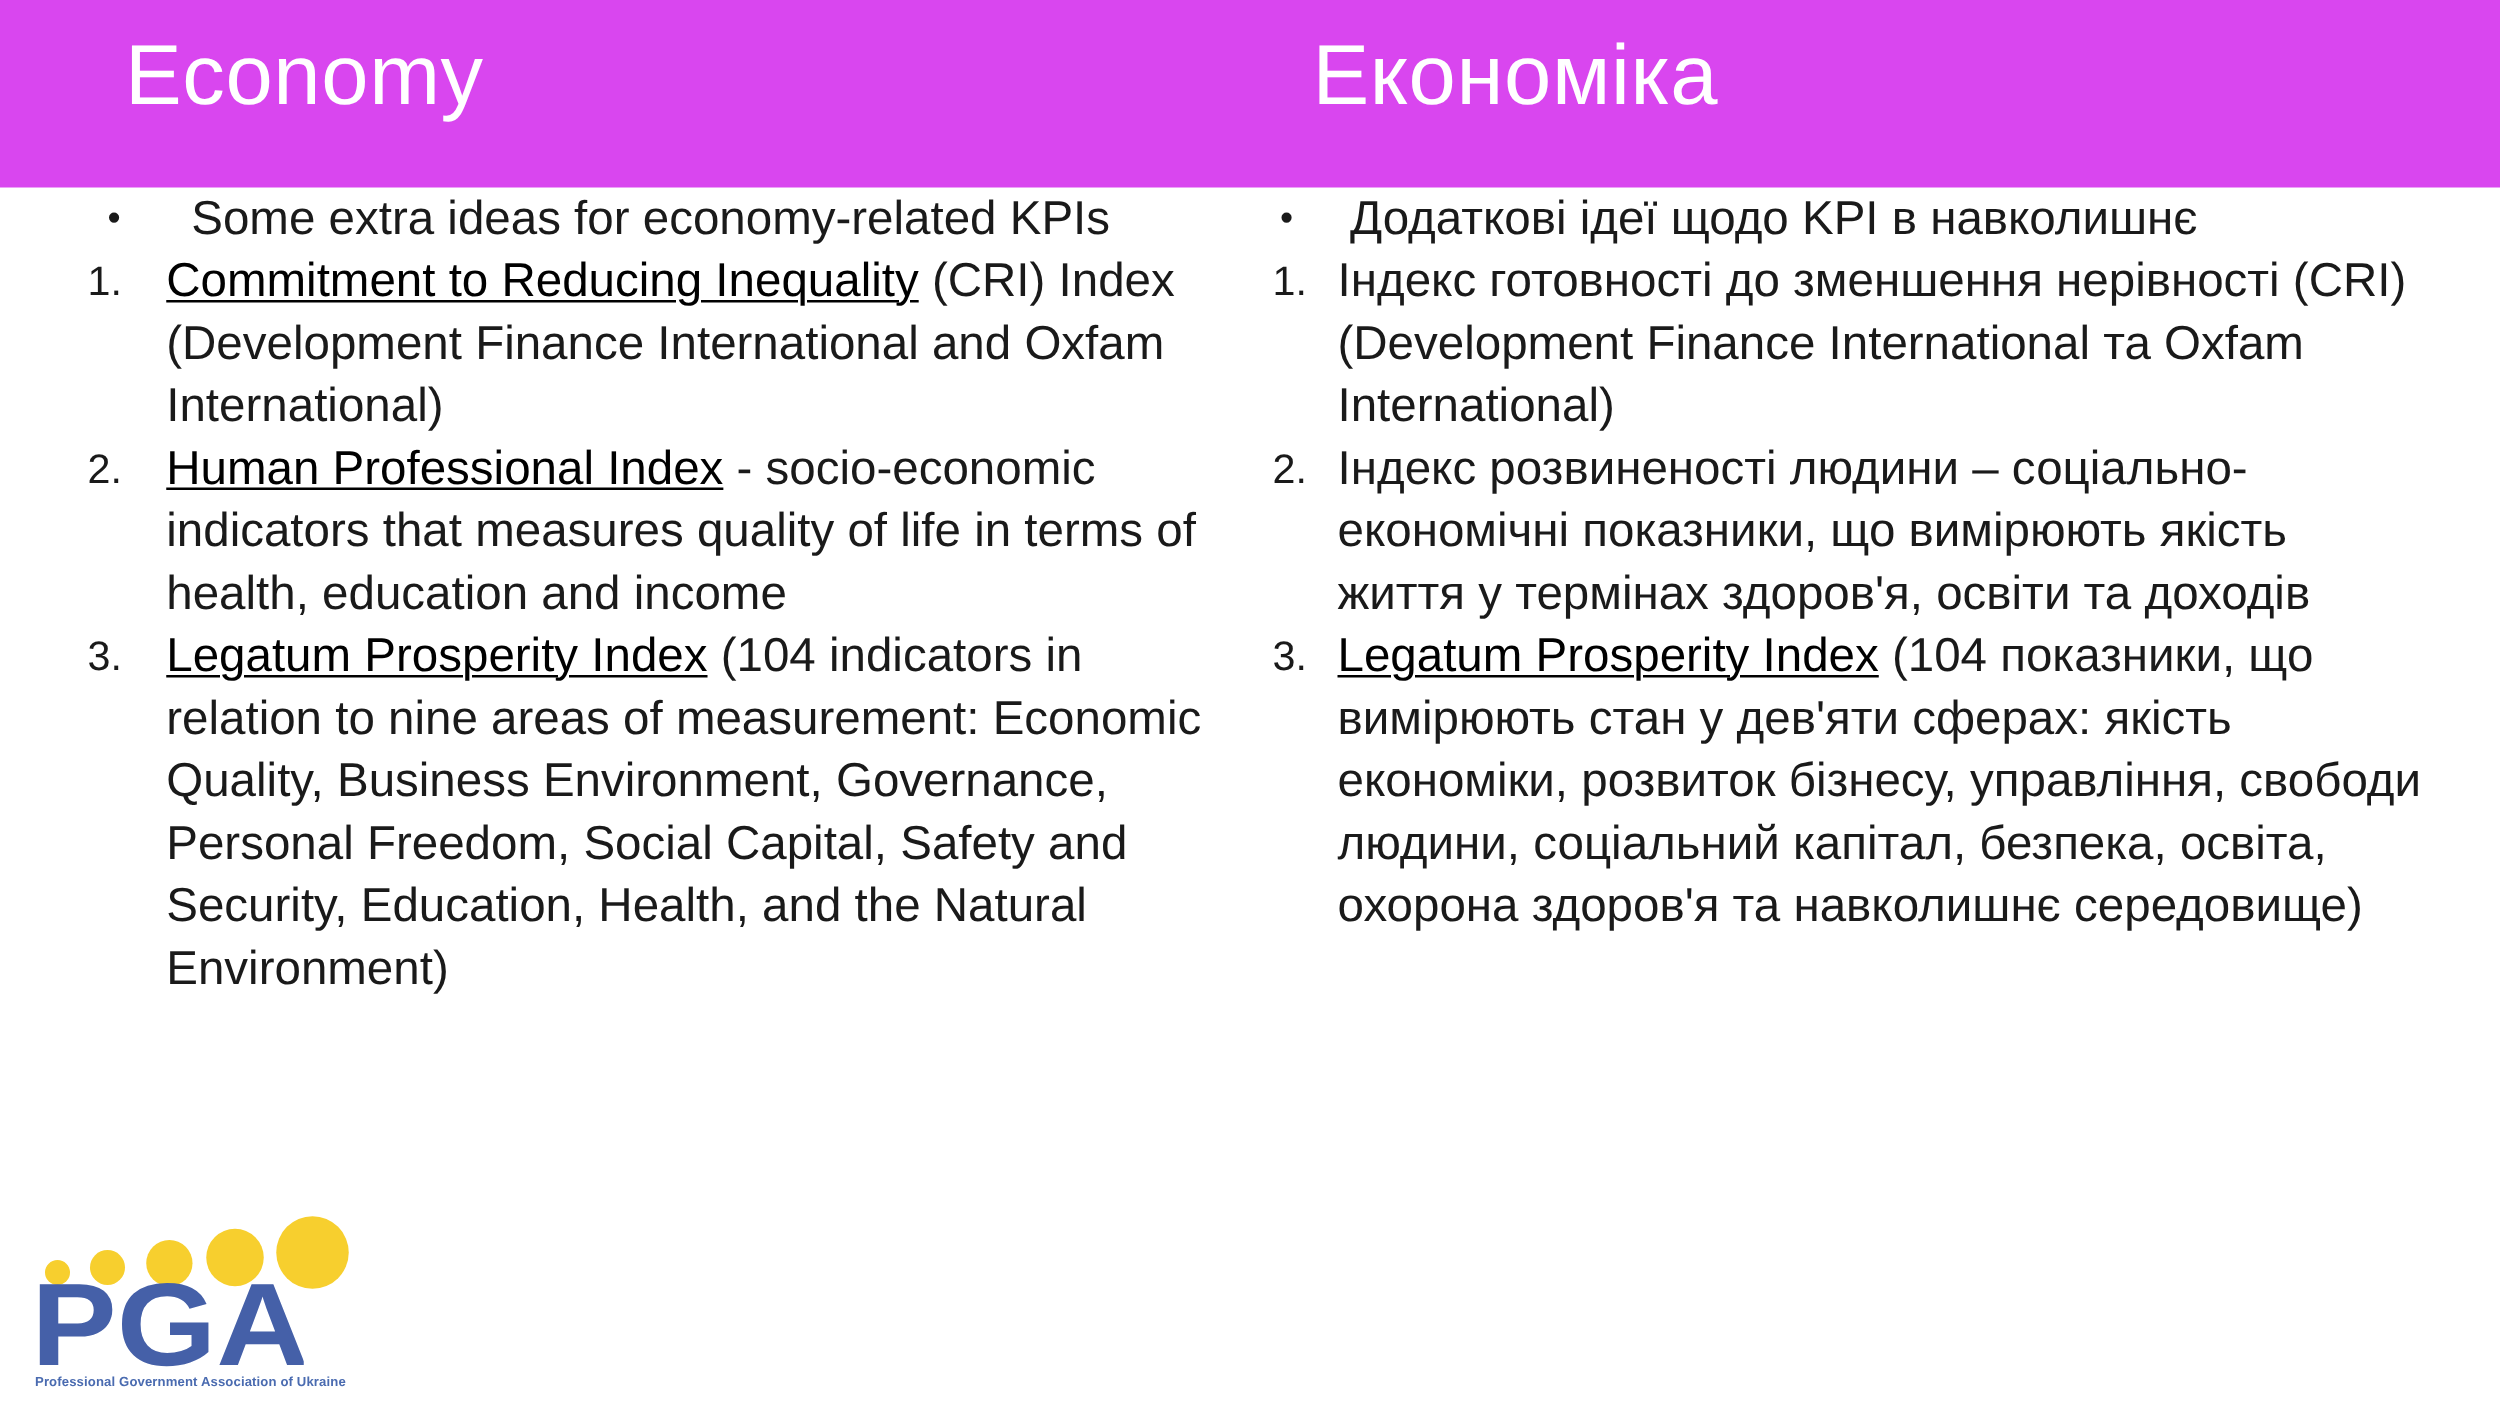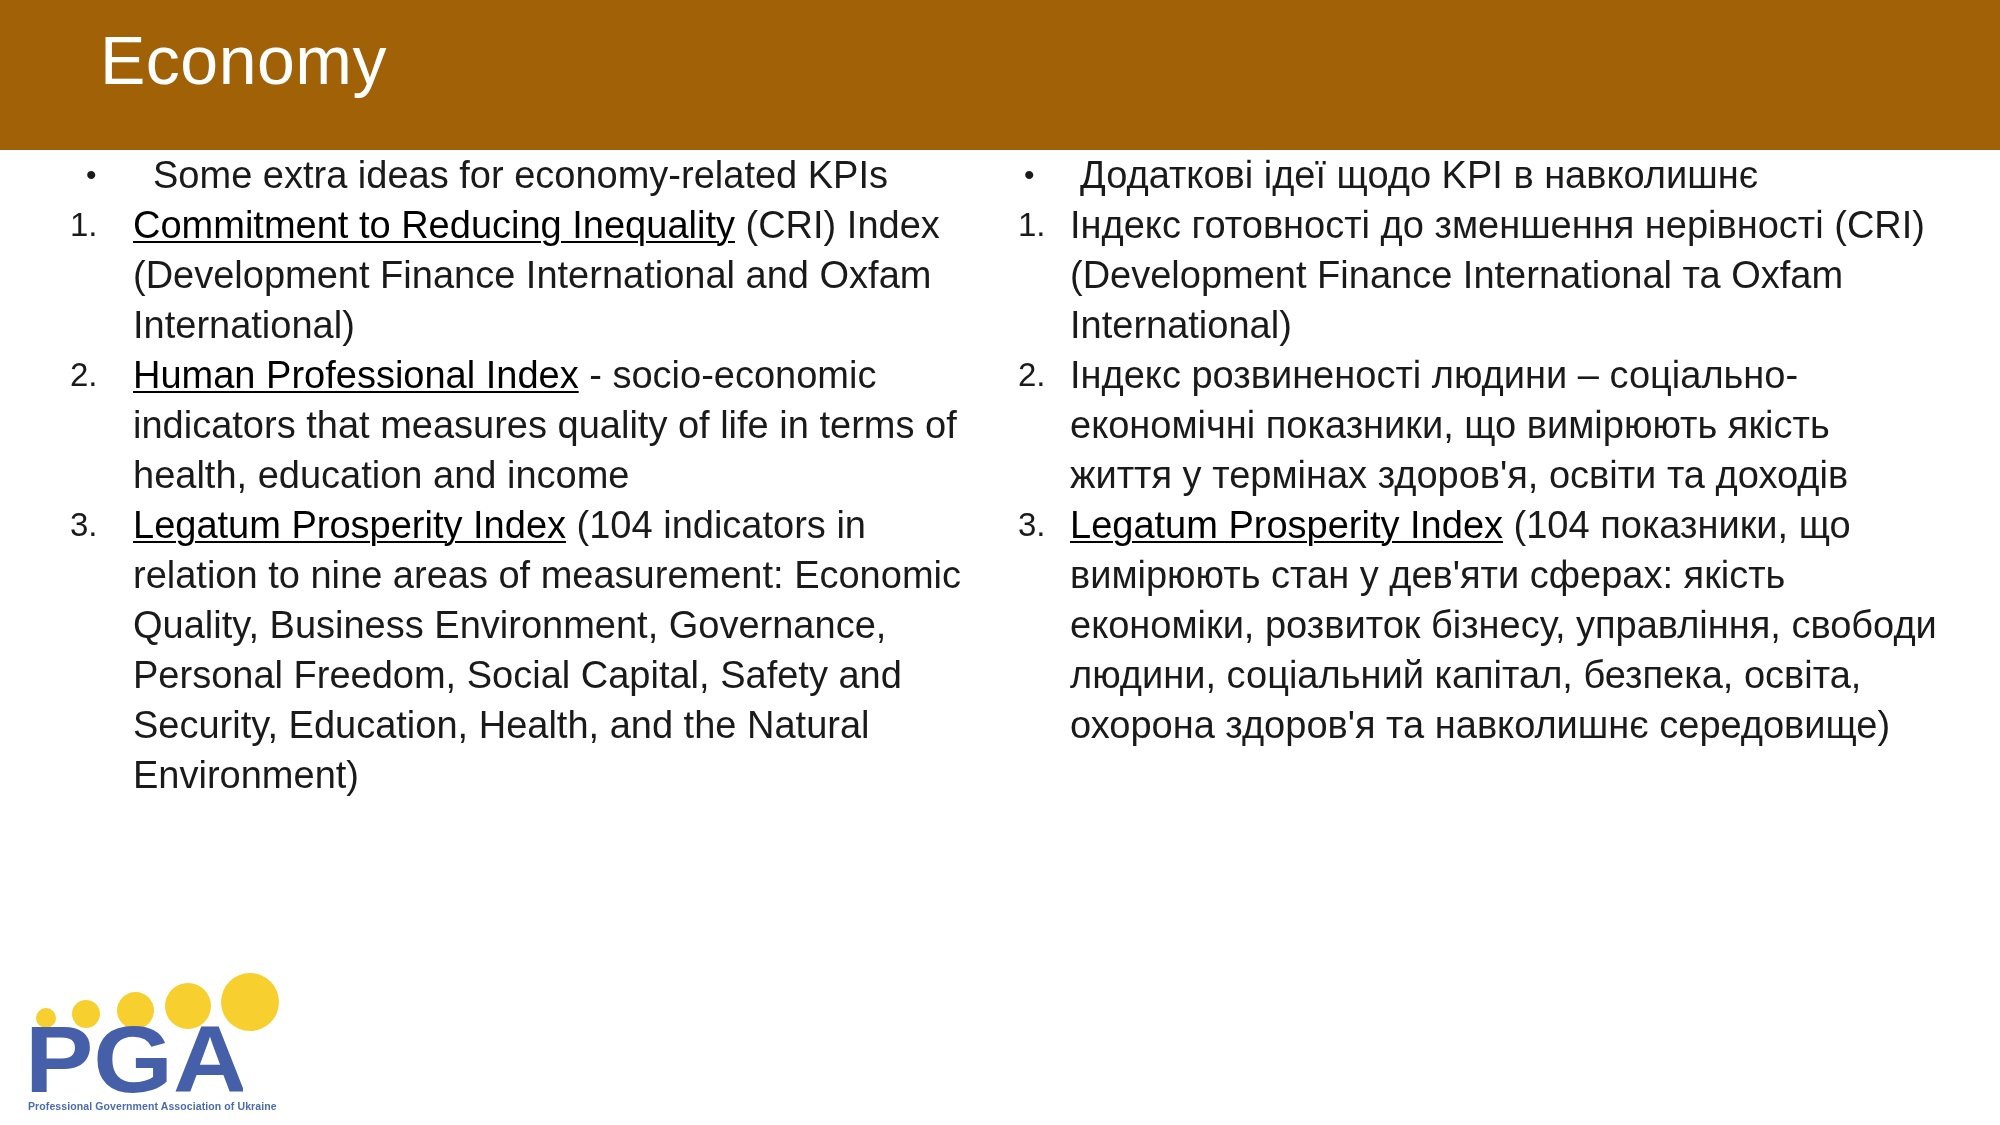--- a/index.html
+++ b/index.html
@@ -23,21 +23,21 @@
     overflow: hidden;
   }
 
   
   .header-band {
     position: absolute;
     left: 0;
     top: 0;
     width: 2000px;
     height: 150px;
-    background: #a16207;
+    background: #d946ef;
     display: flex;
     align-items: center;
   }
   .header-title {
     color: #ffffff;
     font-size: 68px;
     font-weight: 400;
     line-height: 1;
     letter-spacing: 0.5px;
     white-space: nowrap;
@@ -153,20 +153,21 @@
     white-space: nowrap;
   }
 </style>
 </head>
 <body>
 
 <div class="slide">
 
   <div class="header-band">
     <div class="header-title left">Economy</div>
+    <div class="header-title right">Економіка</div>
   </div>
 
   <div class="columns">
 
     <div class="col left">
       <ul class="bullet-list">
 
         <li class="li first-bullet">
           <span class="marker dot">•</span>
           <span class="body-text">Some extra ideas for economy-related KPIs</span>

